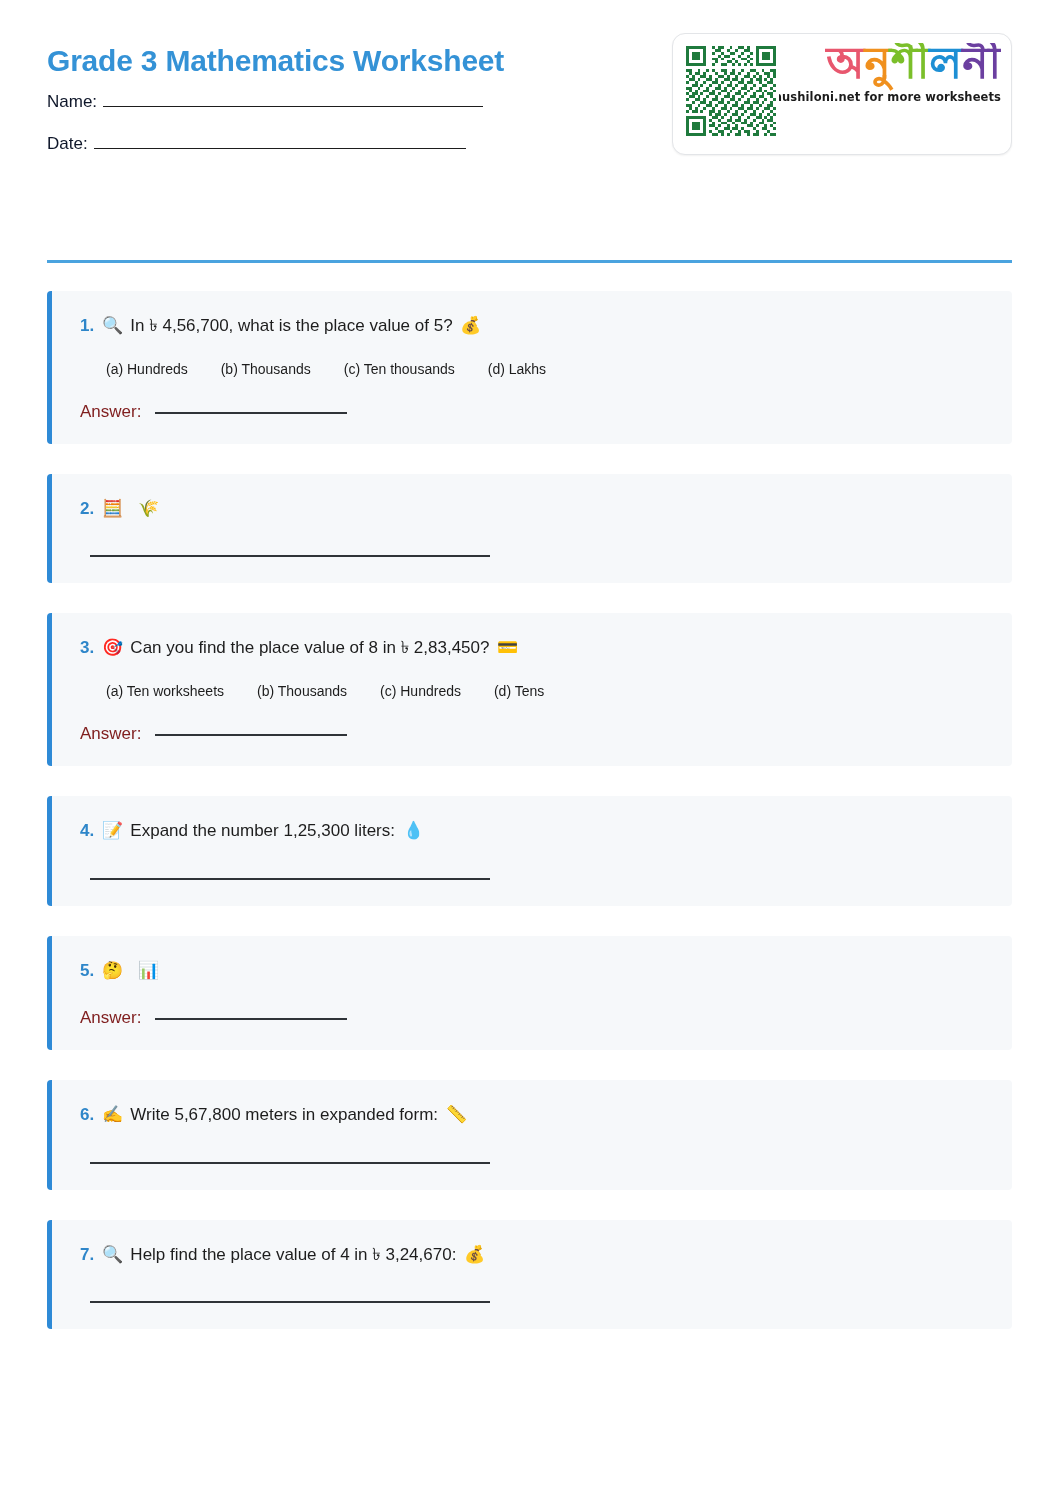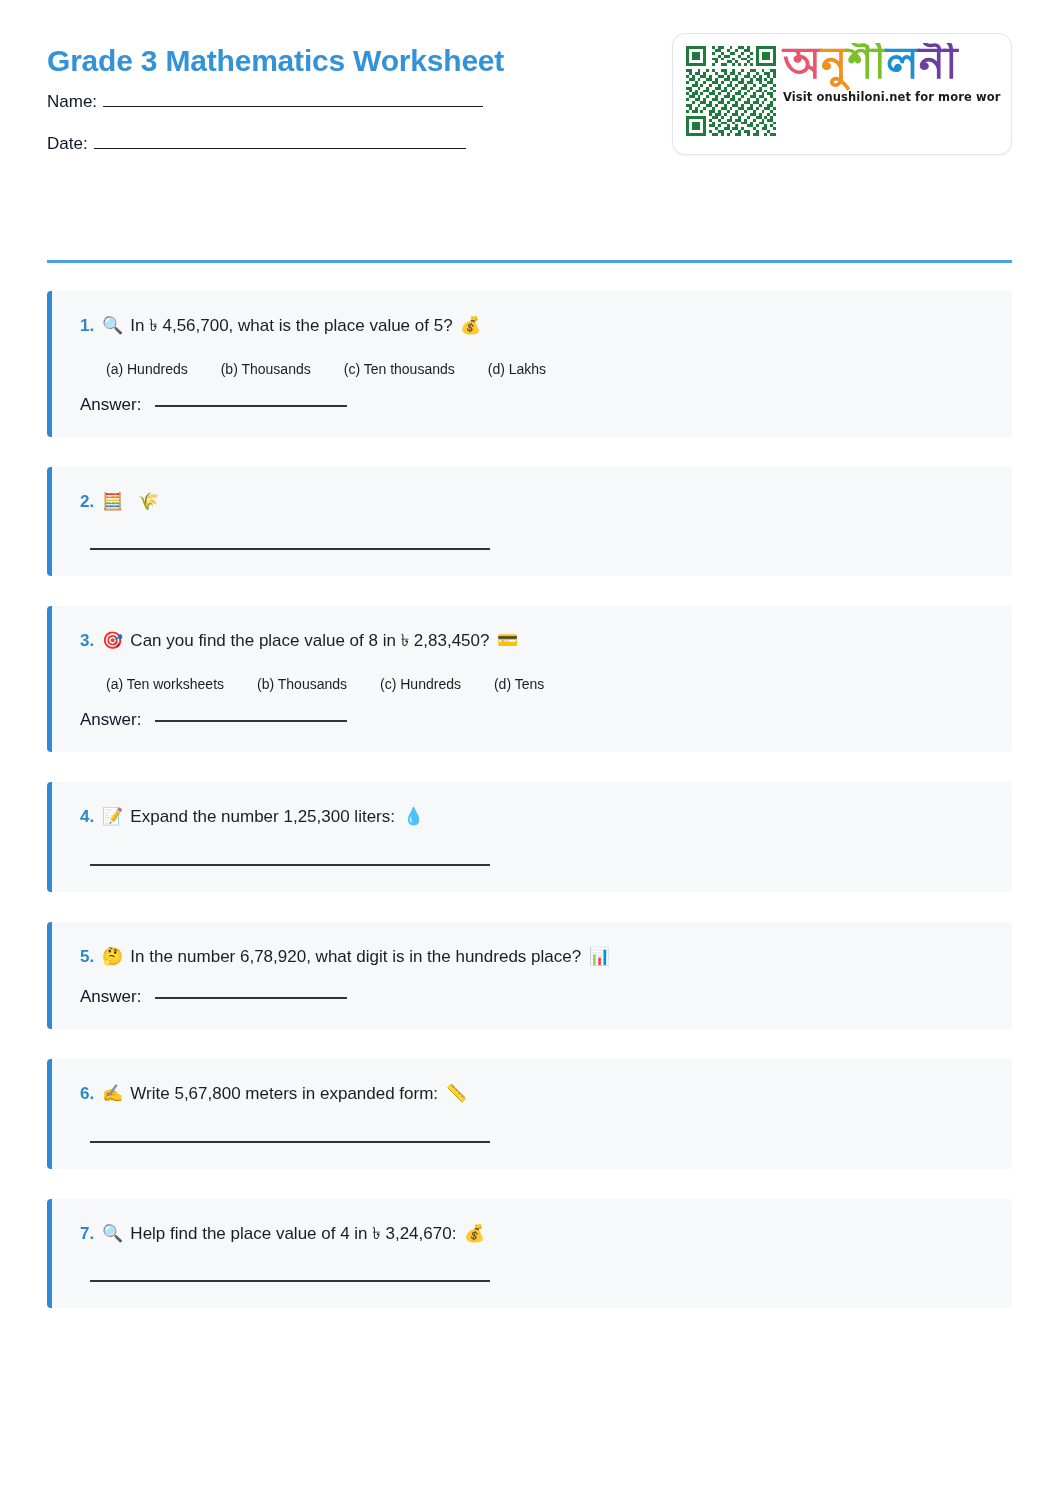--- a/index.html
+++ b/index.html
@@ -85,21 +85,21 @@
     height: 96px;
     flex: 0 0 96px;
     position: relative;
     background: #ffffff;
   }
   .qr svg { display: block; }
   .logo-right {
     flex: 1 1 auto;
     display: flex;
     flex-direction: column;
-    align-items: flex-start;
+    align-items: flex-end;
     justify-content: flex-start;
     padding-left: 4px;
     overflow: hidden;
   }
   .brand {
     font-size: 44px;
     line-height: 1.02;
     font-weight: bold;
     white-space: nowrap;
     font-family: "Liberation Sans", sans-serif;
@@ -180,23 +180,23 @@
     display: flex;
     white-space: nowrap;
   }
   .option {
     margin-right: 33px;
   }
   .option:last-child { margin-right: 0; }
   .answer-row {
     display: flex;
     align-items: center;
-    margin-top: 18px;
+    margin-top: 25px;
     font-size: 17px;
-    color: #0f172a;
+    color: #7f1d1d;
   }
   .answer-line {
     display: inline-block;
     width: 192px;
     height: 0;
     border-bottom: 2.6px solid #2f3438;
     margin-left: 14px;
     position: relative;
     top: 1px;
   }
@@ -568,21 +568,20 @@
         <span class="qtext">Expand the number 1,25,300 liters:</span>
         <span class="qemoji-end">💧</span>
       </div>
       <div class="blank-long"></div>
     </div>
 
     <div class="qcard">
       <div class="qline">
         <span class="qnum">5.</span>
         <span class="qemoji">🤔</span>
-        <span class="qtext">In the number 6,78,920, what digit is in the hundreds place?</span>
         <span class="qemoji-end">📊</span>
       </div>
       <div class="answer-row">
         <span>Answer:</span>
         <span class="answer-line"></span>
       </div>
     </div>
 
     <div class="qcard">
       <div class="qline">

